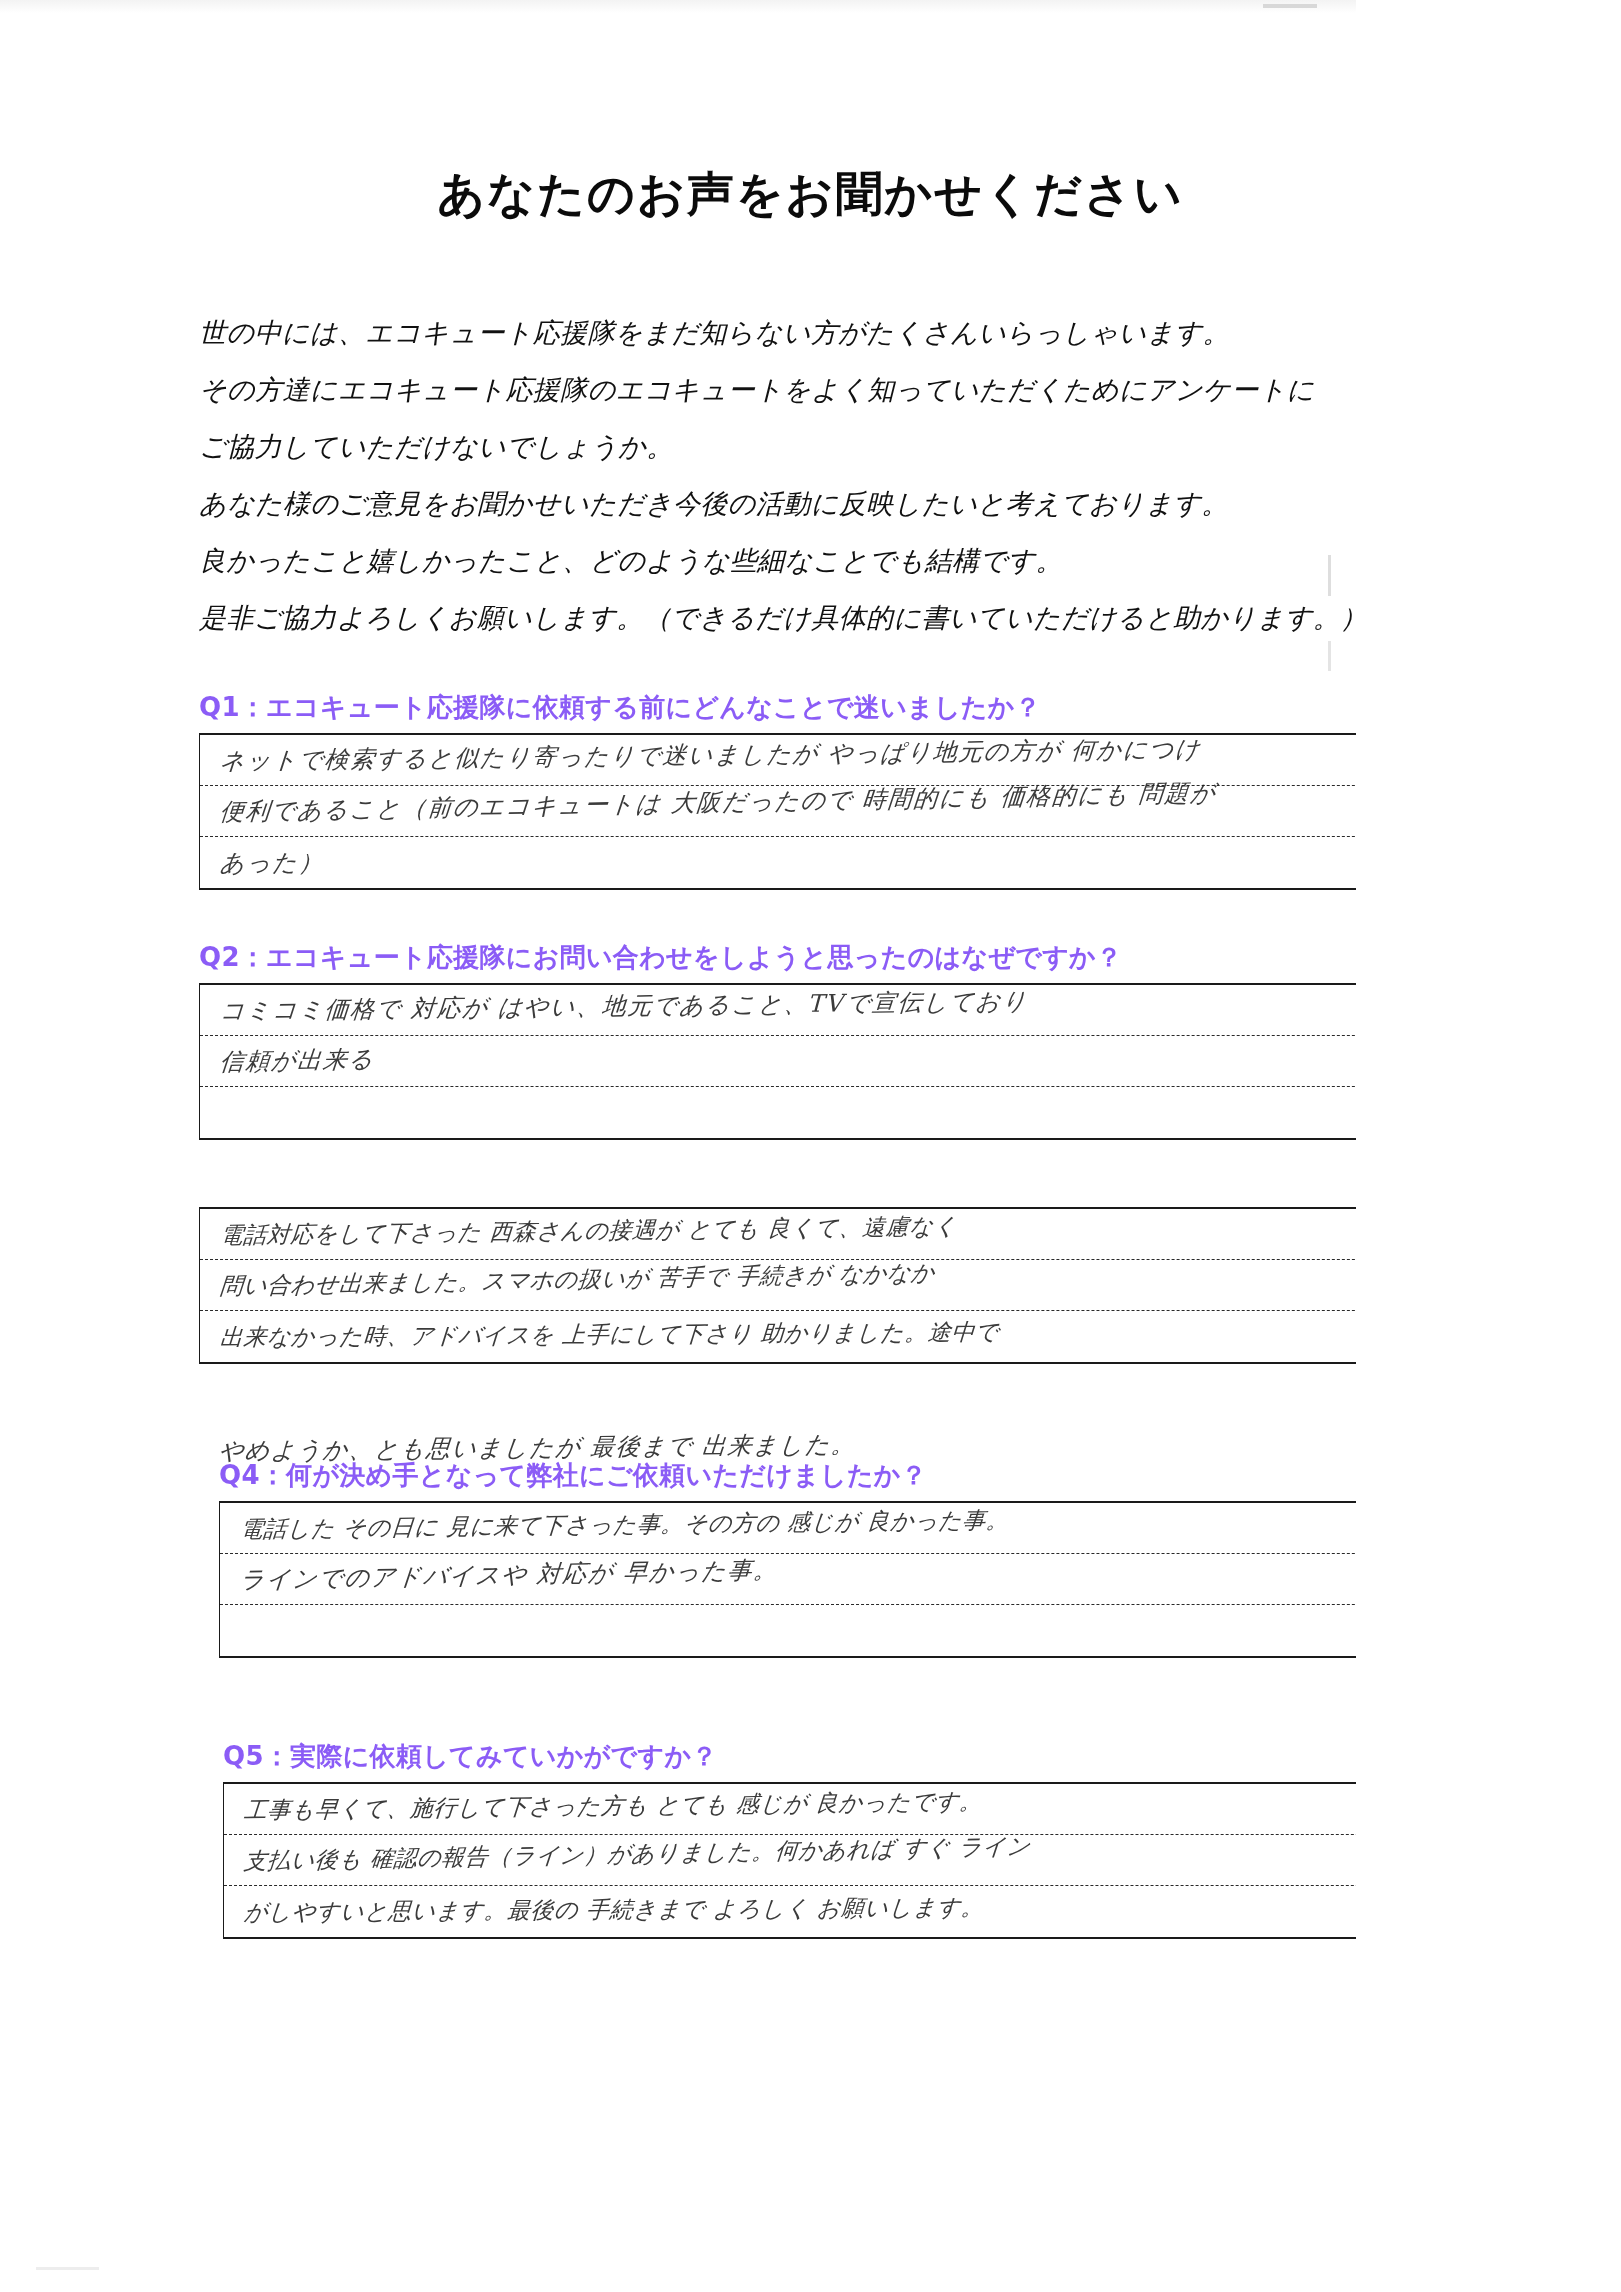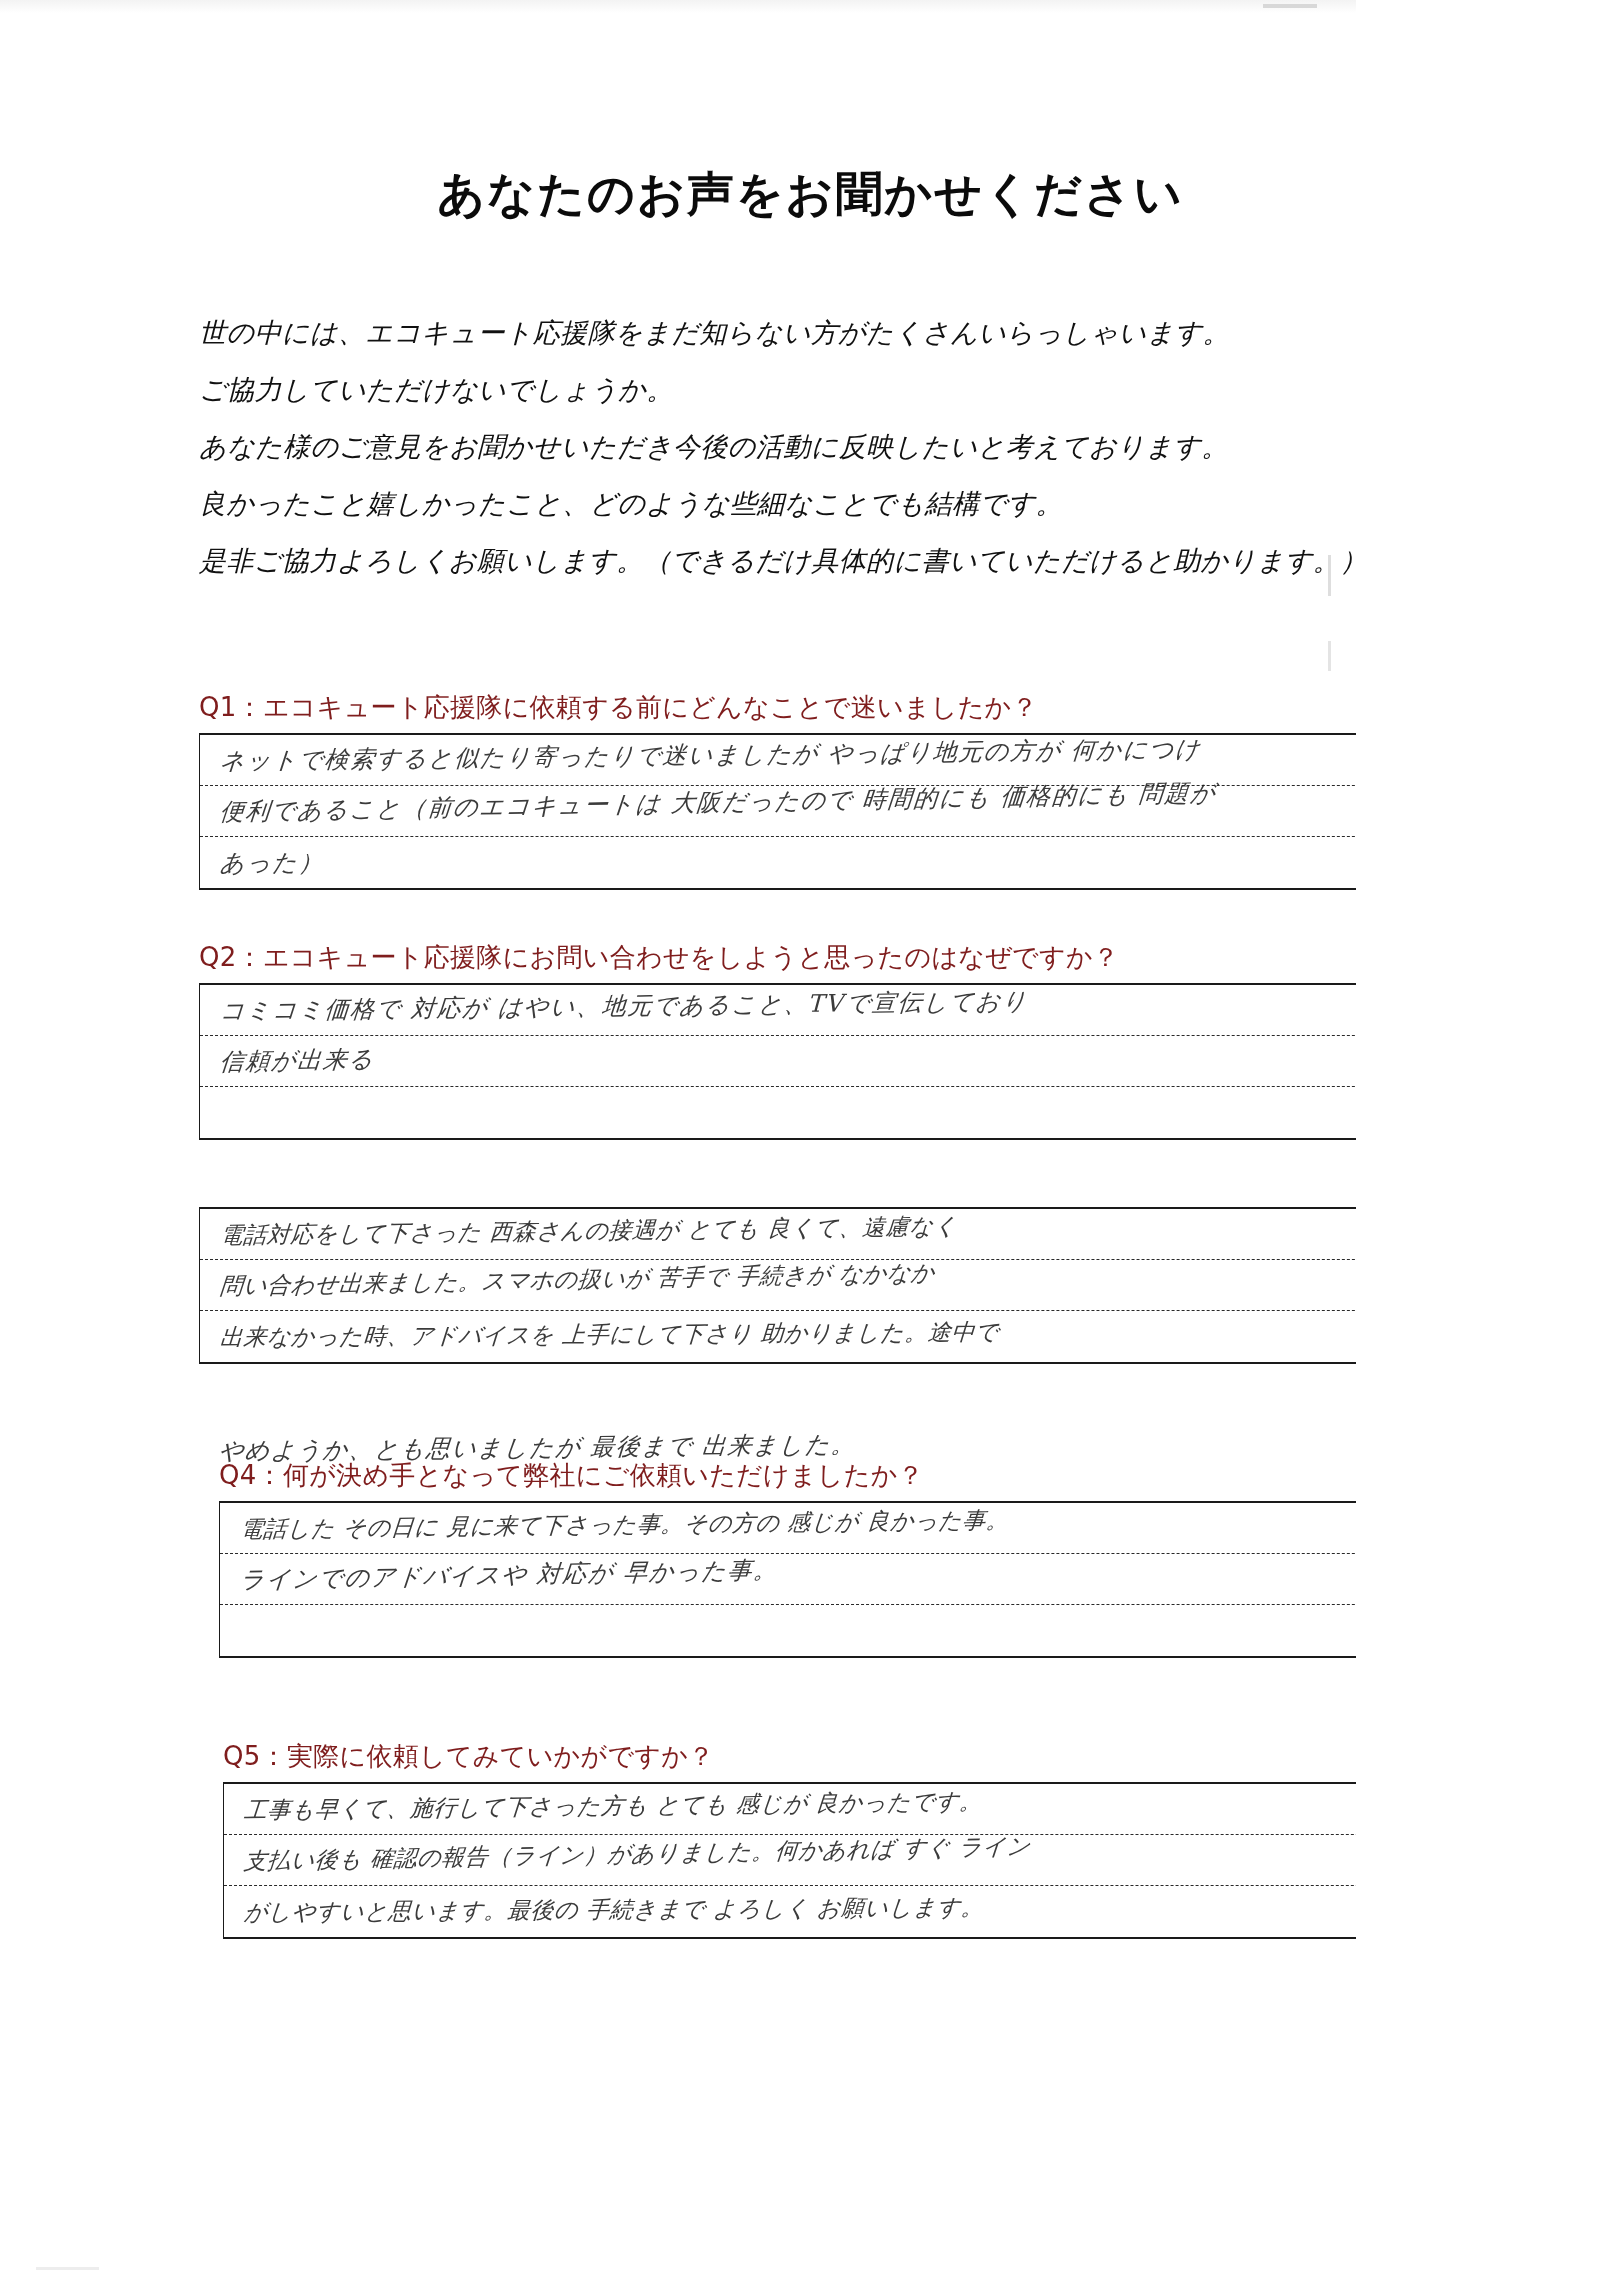--- a/index.html
+++ b/index.html
@@ -98,22 +98,22 @@
   }
 
   
   .qblock {
     position: absolute;
     left: 199px;
     width: 1227px;
   }
   .qlabel {
     font-size: 26px;
-    font-weight: normal;
-    color: #7f1d1d;
+    font-weight: bold;
+    color: #8b5cf6;
     white-space: nowrap;
     font-family: "DejaVu Sans", "Liberation Sans", sans-serif;
     letter-spacing: 0.3px;
     margin-bottom: 8px;
   }
   .answer-box {
     position: relative;
     border: 1.8px solid #1a1a1a;
     border-top-width: 2.7px;
     border-bottom-width: 2.7px;
@@ -175,20 +175,21 @@
   <div class="scan-mark-r1"></div>
   <div class="scan-mark-r2"></div>
   <div class="scan-mark-bl"></div>
 
   <div class="content">
 
     <div class="doc-title">あなたのお声をお聞かせください</div>
 
     <div class="intro">
       <div class="intro-line">世の中には、エコキュート応援隊をまだ知らない方がたくさんいらっしゃいます。</div>
+      <div class="intro-line">その方達にエコキュート応援隊のエコキュートをよく知っていただくためにアンケートに</div>
       <div class="intro-line">ご協力していただけないでしょうか。</div>
       <div class="intro-line">あなた様のご意見をお聞かせいただき今後の活動に反映したいと考えております。</div>
       <div class="intro-line">良かったこと嬉しかったこと、どのような些細なことでも結構です。</div>
       <div class="intro-line">是非ご協力よろしくお願いします。（できるだけ具体的に書いていただけると助かります。）</div>
     </div>
 
     <div class="qblock" style="top:690px;">
       <div class="qlabel">Q1：エコキュート応援隊に依頼する前にどんなことで迷いましたか？</div>
       <div class="answer-box">
         <div class="answer-row">

